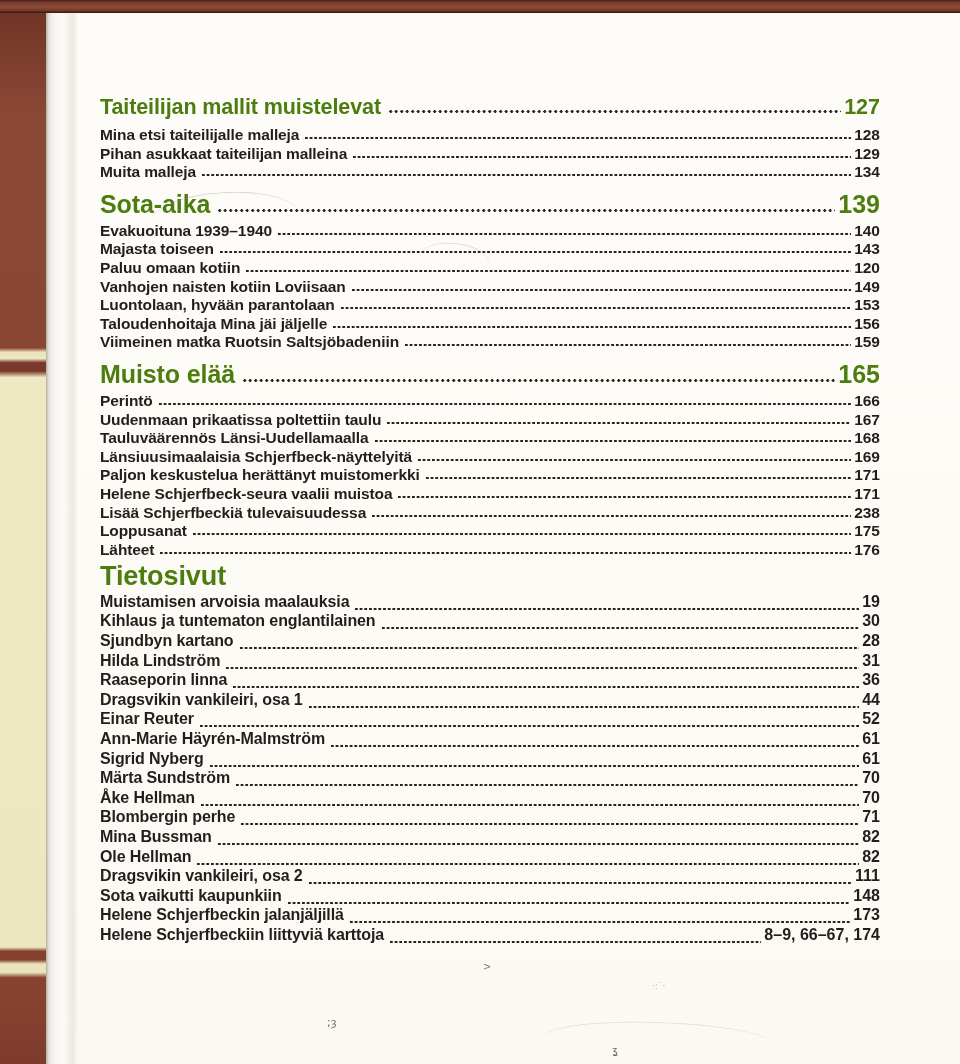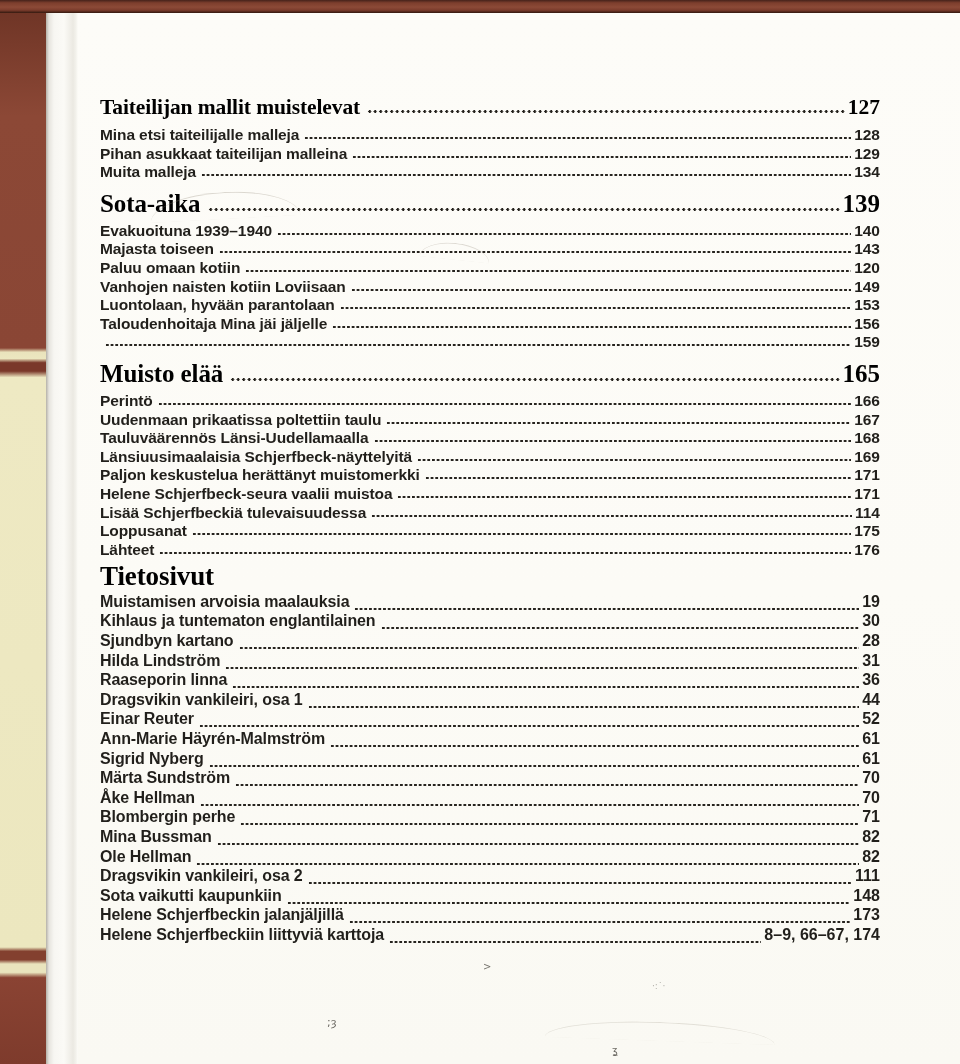--- a/index.html
+++ b/index.html
@@ -39,21 +39,21 @@
     color:#211f1b;
   }
   .row { display:flex; align-items:baseline; white-space:nowrap; }
   .row .title { font-weight:bold; letter-spacing:-0.1px; }
   .row .num { font-weight:bold; margin-left:2px; }
   .leader {
     flex:1 1 auto; height:4px; margin:0 1px 0 5px;
     background-image:radial-gradient(circle at 2.3px 2px,#26231e 1.12px,rgba(0,0,0,0) 1.4px);
     background-size:4.7px 4px; background-repeat:repeat-x; background-position:left bottom;
   }
-  .heading { color:#000000;font-family:Liberation Serif, serif; }
+  .heading { color:#4d7c0f; }
   .heading .leader {
     height:5px; margin:0 1px 1px 7px;
     background-image:radial-gradient(circle at 2.7px 2.5px,#24211c 1.3px,rgba(0,0,0,0) 1.6px);
     background-size:5.5px 5px;
   }
   .section .row.entry { height:18.6px; font-size:15.5px; }
   .section.lead .heading { font-size:21.5px; line-height:26px; margin-bottom:6px; }
   .section.major { margin-top:7px; }
   .section.major .heading { font-size:25px; line-height:30px; margin-bottom:3px; }
   .section.info { margin-top:3px; }
@@ -134,20 +134,21 @@
           <span class="title">Luontolaan, hyvään parantolaan</span>
           <span class="leader"></span>
           <span class="num">153</span>
         </div>
         <div class="row entry">
           <span class="title">Taloudenhoitaja Mina jäi jäljelle</span>
           <span class="leader"></span>
           <span class="num">156</span>
         </div>
         <div class="row entry">
+          <span class="title">Viimeinen matka Ruotsin Saltsjöbadeniin</span>
           <span class="leader"></span>
           <span class="num">159</span>
         </div>
       </div>
       <div class="section major">
         <div class="row heading">
           <span class="title">Muisto elää</span>
           <span class="leader"></span>
           <span class="num">165</span>
         </div>
@@ -177,21 +178,21 @@
           <span class="num">171</span>
         </div>
         <div class="row entry">
           <span class="title">Helene Schjerfbeck-seura vaalii muistoa</span>
           <span class="leader"></span>
           <span class="num">171</span>
         </div>
         <div class="row entry">
           <span class="title">Lisää Schjerfbeckiä tulevaisuudessa</span>
           <span class="leader"></span>
-          <span class="num">114</span>
+          <span class="num">238</span>
         </div>
         <div class="row entry">
           <span class="title">Loppusanat</span>
           <span class="leader"></span>
           <span class="num">175</span>
         </div>
         <div class="row entry">
           <span class="title">Lähteet</span>
           <span class="leader"></span>
           <span class="num">176</span>

